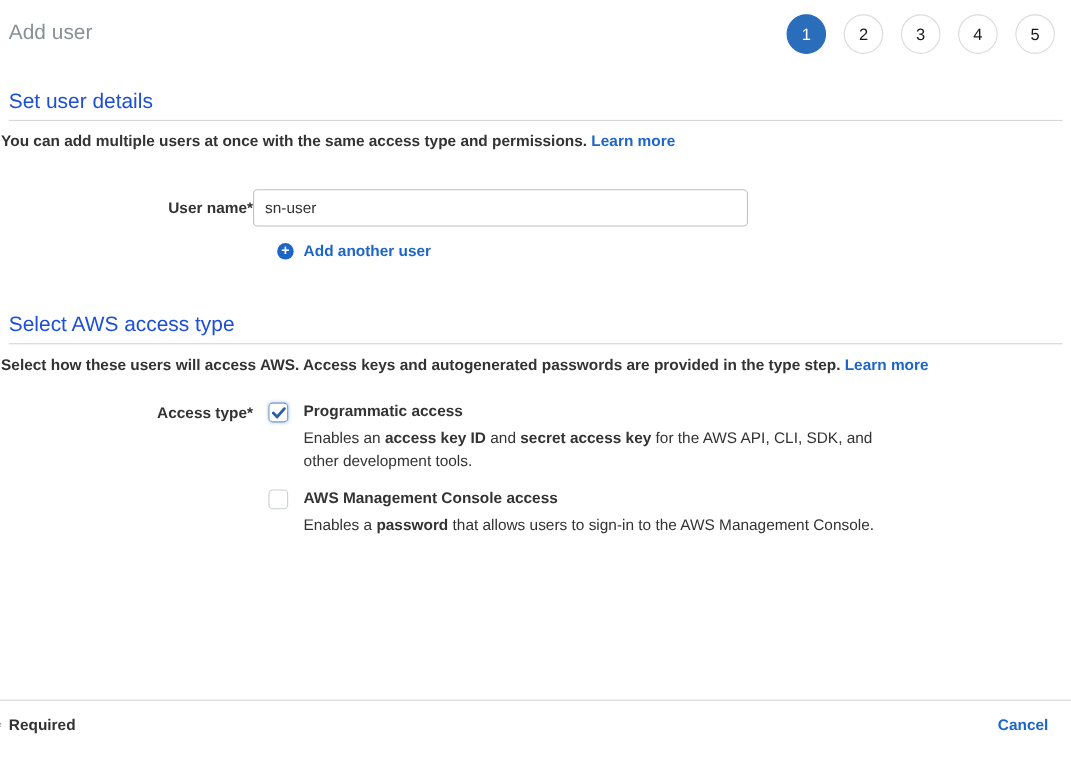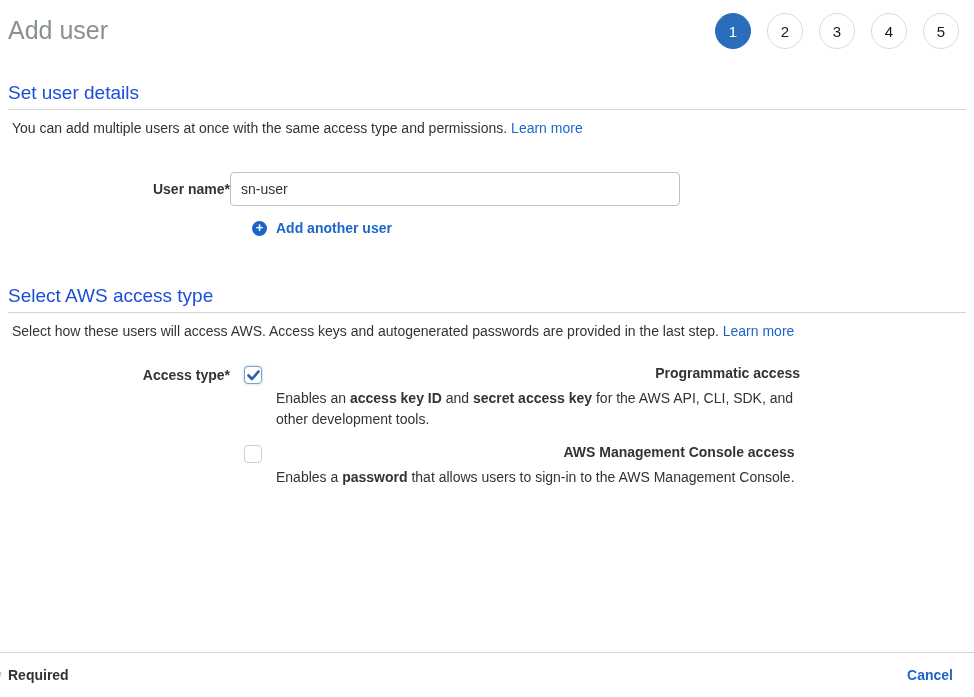--- a/index.html
+++ b/index.html
@@ -4,36 +4,36 @@
 <style>
   html,body{margin:0;padding:0;}
   body{
     width:974px;height:697px;position:relative;overflow:hidden;
     background:#ffffff;color:#333;
     font-family:"Liberation Sans", sans-serif;
     font-size:14px;
   }
   
   .header{display:flex;justify-content:space-between;align-items:flex-start;padding:12px 15px 0 8px;}
-  .page-title{font-size:25px;font-weight:400;color:#879196;line-height:36px;margin:0;}
+  .page-title{font-size:19px;font-weight:400;color:#879196;line-height:36px;margin:0;}
   .steps{display:flex;gap:16px;margin-top:1px;}
   .step-circle{
     width:36px;height:36px;border-radius:50%;border:1px solid #d8dcdc;background:#fff;
     display:flex;align-items:center;justify-content:center;
     font-size:15px;color:#16191f;box-sizing:border-box;
   }
   .step-circle.active{background:#2a6ebb;border-color:#2a6ebb;color:#fff;}
   
   .section-heading{
     font-size:19px;font-weight:400;color:#1d4ed8;margin:0 8px;
     padding-bottom:5px;border-bottom:1px solid #d5d5d5;
   }
   .section-heading.first{margin-top:33px;}
   .section-heading.second{margin-top:49px;}
-  .section-desc{margin:10px 8px 0 12px;font-size:14px;line-height:16px;color:#333;}
+  .section-desc{margin:10px 8px 0 1px;font-size:14px;line-height:16px;color:#333;font-weight:bold;}
   .link{color:#1d66c9;text-decoration:none;cursor:pointer;}
   
   .form-row{display:flex;margin-top:36px;}
   .form-row.access{margin-top:26px;}
   .form-label{width:230px;text-align:right;font-weight:bold;font-size:14px;color:#333;flex-shrink:0;}
   .form-label.input-label{padding-top:9px;}
   .form-label.access-label{padding-top:2px;}
   .form-field{}
   .text-input{
     width:450px;height:34px;box-sizing:border-box;border:1px solid #bcc2c6;border-radius:4px;
@@ -51,25 +51,25 @@
   
   .options{margin-left:14px;display:flex;flex-direction:column;gap:14px;}
   .option{display:flex;gap:14px;}
   .checkbox{
     width:18px;height:18px;border:1px solid #c9cfd4;border-radius:4px;background:#fff;
     box-sizing:border-box;flex-shrink:0;margin-top:1px;cursor:pointer;
     display:flex;align-items:center;justify-content:center;
   }
   .checkbox.checked{border-color:#7d9ec9;box-shadow:0 0 3px rgba(42,110,187,.35);}
   .checkbox svg{display:block;}
-  .option-title{font-weight:bold;font-size:14px;color:#333;line-height:17px;text-align:right;}
+  .option-title{font-weight:bold;font-size:14px;color:#333;line-height:17px;}
   .option-desc{margin-top:6px;font-size:14px;line-height:21px;max-width:524px;color:#333;}
   
   .footer{
-    position:absolute;left:0;right:0;bottom:0;height:45px;background:#fff;
+    position:absolute;left:0;right:0;bottom:16px;height:45px;background:#fff;
     border-top:1px solid #d5d5d5;box-sizing:border-box;
     display:flex;align-items:center;justify-content:space-between;
     padding:0 21px 0 8px;
   }
   .required-note{font-weight:bold;font-size:14px;color:#333;position:relative;}
   .required-star{position:absolute;left:-12px;top:1px;color:#9aa0a6;font-weight:bold;}
   .footer-right{display:flex;align-items:center;gap:30px;}
   .cancel-link{color:#1d66c9;font-weight:bold;font-size:14px;cursor:pointer;}
   .next-button{
     min-width:152px;height:31px;box-sizing:border-box;border:1px solid #2b64ad;border-radius:3px;
@@ -101,21 +101,21 @@
     <input class="text-input" type="text" value="sn-user" style="">
   </div>
 </div>
 
 <div class="add-another">
   <span class="plus-icon">+</span>
   <span>Add another user</span>
 </div>
 
 <h2 class="section-heading second">Select AWS access type</h2>
-<p class="section-desc"><span>Select how these users will access AWS. Access keys and autogenerated passwords are provided in the last step.</span> <a class="link">Learn more</a></p>
+<p class="section-desc"><span>Select how these users will access AWS. Access keys and autogenerated passwords are provided in the type step.</span> <a class="link">Learn more</a></p>
 
 <div class="form-row access">
   <div class="form-label access-label">Access type*</div>
   <div class="options">
       <div class="option">
         <div class="checkbox checked">
           <svg width="13" height="11" viewBox="0 0 13 11">
             <polyline points="1.5,5.5 5,9 11.5,1.5" fill="none" stroke="#2a5db0" stroke-width="2.6" stroke-linecap="round" stroke-linejoin="round"></polyline>
           </svg>
         </div>

